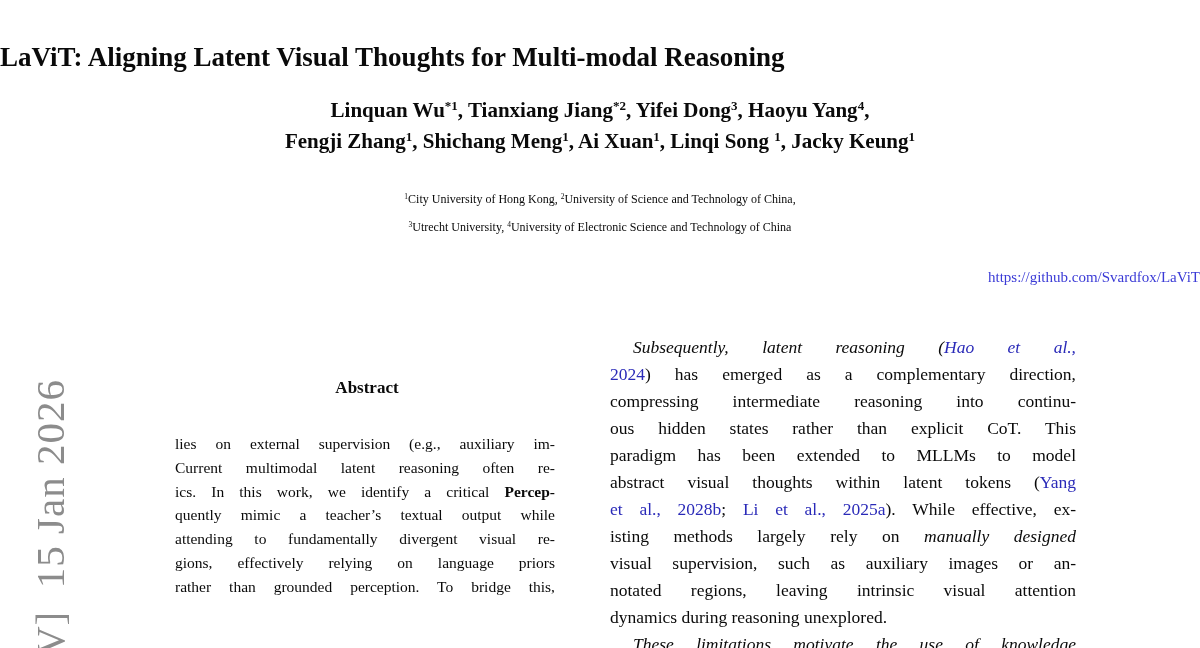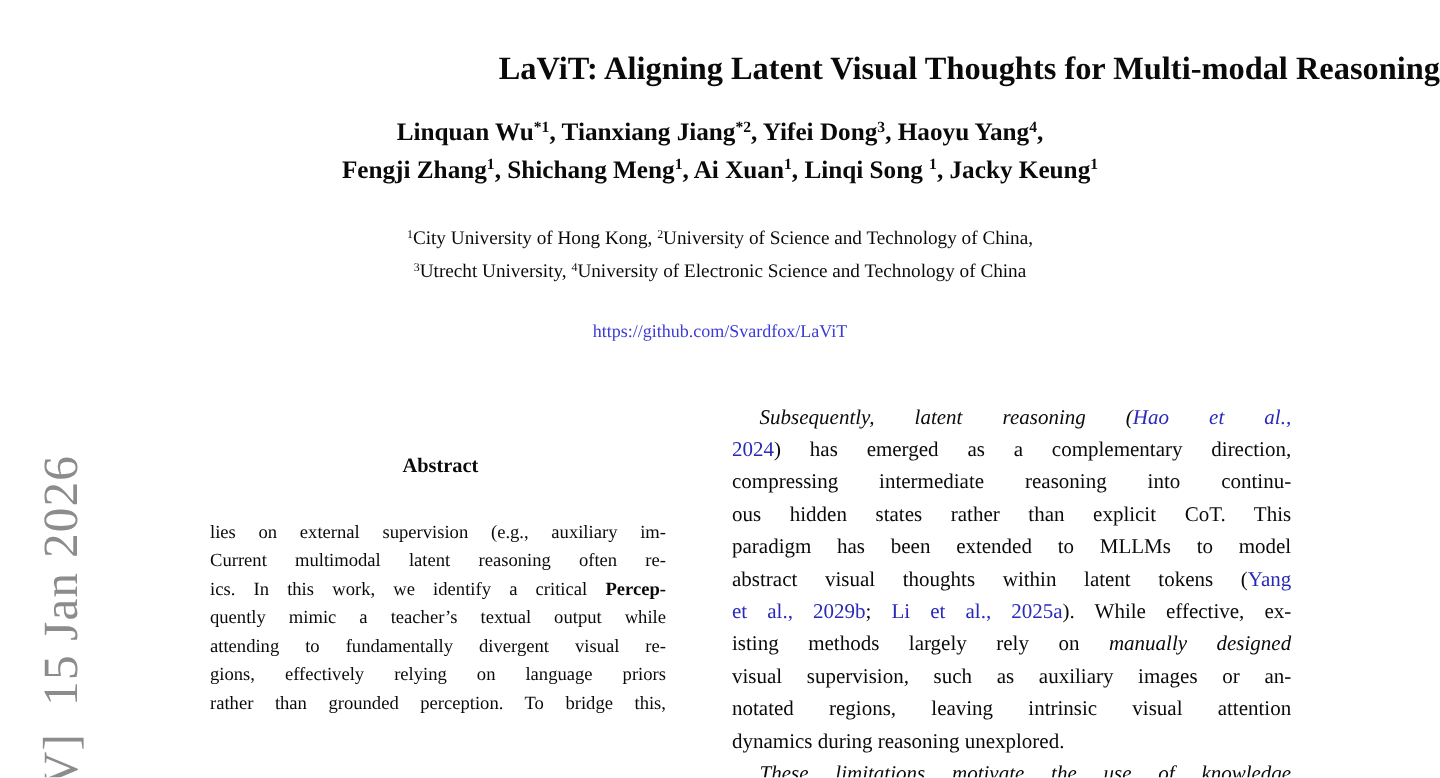--- a/index.html
+++ b/index.html
@@ -15,38 +15,38 @@
 
   .arxiv-banner{
     position:absolute;left:26px;top:656px;
     transform:rotate(-90deg);transform-origin:0 0;
     font-size:41px;color:var(--banner-color);
     white-space:pre;letter-spacing:1px;
   }
 
   .title{
     position:absolute;top:42px;left:0;width:1200px;
-    text-align:right;font-size:27px;font-weight:bold;
+    text-align:left;font-size:27px;font-weight:bold;
   }
 
   .authors{
     position:absolute;top:96px;left:0;width:1200px;
     text-align:center;font-size:21px;font-weight:bold;
   }
   .authors .line{line-height:29px;}
 
   .affils{
     position:absolute;top:186px;left:0;width:1200px;
-    text-align:center;font-size:16px;
+    text-align:center;font-size:12px;
   }
   .affils .line{line-height:26px;}
 
   .repo-link{
     position:absolute;top:269px;left:0;width:1200px;
-    text-align:center;font-size:15px;color:var(--link-color);
+    text-align:right;font-size:15px;color:var(--link-color);
     text-decoration:none;cursor:pointer;
   }
 
   .abstract-heading{
     position:absolute;top:378px;left:177px;width:380px;
     text-align:center;font-size:17px;font-weight:bold;
   }
   .abstract-body{
     position:absolute;top:432px;left:175px;width:380px;
     font-size:15.5px;
@@ -101,21 +101,21 @@
       <div class="line j"><span>rather than grounded perception. To bridge this,</span></div>
     </div>
 
   <div class="right-col">
       <div class="line j ind"><span>Subsequently, latent reasoning (</span><span class="seg-c">Hao et al.,</span></div>
       <div class="line j"><span class="seg-c">2024</span><span>) has emerged as a complementary direction,</span></div>
       <div class="line j"><span>compressing intermediate reasoning into continu-</span></div>
       <div class="line j"><span>ous hidden states rather than explicit CoT. This</span></div>
       <div class="line j"><span>paradigm has been extended to MLLMs to model</span></div>
       <div class="line j"><span>abstract visual thoughts within latent tokens (</span><span class="seg-c">Yang</span></div>
-      <div class="line j"><span class="seg-c">et al., 2029b</span><span>; </span><span class="seg-c">Li et al., 2025a</span><span>). While effective, ex-</span></div>
+      <div class="line j"><span class="seg-c">et al., 2028b</span><span>; </span><span class="seg-c">Li et al., 2025a</span><span>). While effective, ex-</span></div>
       <div class="line j"><span>isting methods largely rely on </span><span class="seg-i">manually designed</span></div>
       <div class="line j"><span>visual supervision, such as auxiliary images or an-</span></div>
       <div class="line j"><span>notated regions, leaving intrinsic visual attention</span></div>
       <div class="line"><span>dynamics during reasoning unexplored.</span></div>
       <div class="line j ind"><span>These limitations motivate the use of knowledge</span></div>
     </div>
 
 </div>
 
 </body></html>

